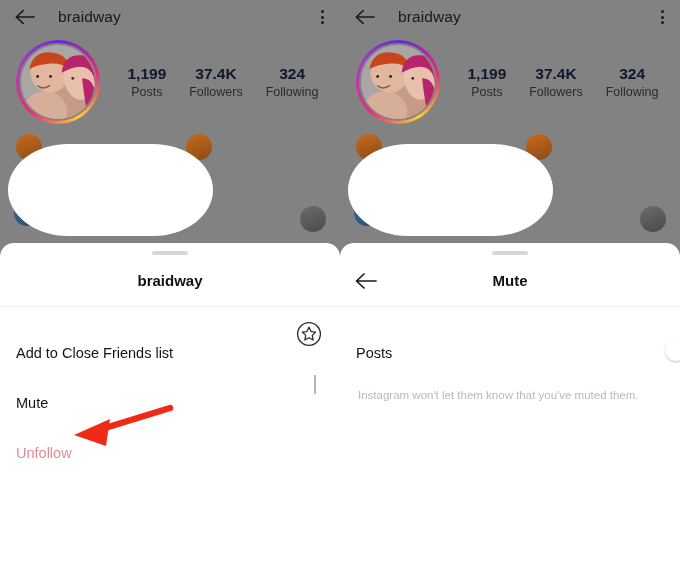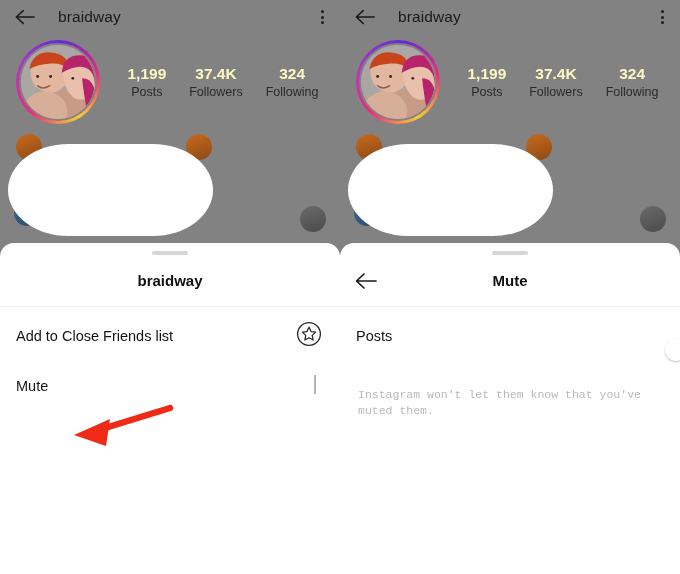--- a/index.html
+++ b/index.html
@@ -41,21 +41,21 @@
   }
   .avatar {
     width:100%; height:100%; border-radius:50%;
     border:2px solid #828282; overflow:hidden; position:relative;
     background:#9a9a9a;
   }
   .avatar svg { width:100%; height:100%; display:block; }
 
   .stats { display:flex; flex:1; justify-content:space-around; padding:0 10px 0 16px; }
   .stat { text-align:center; }
-  .stat .num { font-size:15.5px; font-weight:bold; color:#fef9c3; line-height:1.25; }
+  .stat .num { font-size:15.5px; font-weight:bold; color:#0f172a; line-height:1.25; }
   .stat .lbl { font-size:12.5px; color:#2a2a2a; line-height:1.3; }
 
   
   .highlights { position:relative; height:112px; margin-top:4px; }
   .hl {
     position:absolute; width:26px; height:26px; border-radius:50%;
     overflow:hidden; background:#6d4a2f;
   }
   .hl.a { left:16px; top:6px;  background:linear-gradient(160deg,#c96a1e,#8a4a16); }
   .hl.b { left:186px; top:6px; background:linear-gradient(160deg,#c96a1e,#8a4a16); }
@@ -87,21 +87,21 @@
   }
   .sheet-title { font-size:15px; font-weight:bold; color:#111; }
   .sheet-back {
     position:absolute; left:14px; top:50%; transform:translateY(-50%);
     width:24px; height:20px;
   }
 
   .list { padding-top:4px; }
   .row {
     position:relative; height:50px;
-    display:flex; align-items:center;
+    display:flex; align-items:flex-end;
     padding:0 16px;
   }
   .row .label { font-size:14.5px; color:#141414; }
   .row .trail { position:absolute; right:18px; top:50%; transform:translateY(-50%); }
   .chev { width:12px; height:12px; border-right:2px solid #b6b6b6; border-top:2px solid #b6b6b6;
           transform:translateY(-50%) rotate(45deg); }
   .row .trail.chev-wrap { right:24px; }
   .star-circle { width:26px; height:26px; }
   .row.danger .label { color:#e08b93; }
 
@@ -109,21 +109,21 @@
   .toggle {
     width:52px; height:27px; border-radius:14px; background:#c4c4c4;
     position:relative;
   }
   .toggle .knob {
     position:absolute; left:2.5px; top:2.5px;
     width:22px; height:22px; border-radius:50%;
     background:#ffffff; box-shadow:0 1px 2px rgba(0,0,0,.25);
   }
   .helper {
-    padding:26px 18px 0 18px; font-size:11.5px; color:#b9b9b9; line-height:1.4;font-family:Liberation Mono, monospace;
+    padding:26px 18px 0 18px; font-size:11.5px; color:#b9b9b9; line-height:1.4;
   }
 
   
   .arrow-annot { position:absolute; left:58px; top:402px; width:120px; height:54px; pointer-events:none; }
 </style>
 </head>
 <body>
 
 <div class="screens">
 
@@ -206,20 +206,23 @@
           </span>
         </div>
 
 
         <div class="row">
           <span class="label">Mute</span>
           <span class="trail chev-wrap"><span class="chev"></span></span>
         </div>
 
 
+        <div class="row danger">
+          <span class="label">Unfollow</span>
+        </div>
 
       </div>
     </div>
 
     <svg class="arrow-annot" viewBox="0 0 120 54">
       <path d="M112 6 L34 30" stroke="#ef2b17" stroke-width="6.5" stroke-linecap="round" fill="none"></path>
       <path d="M16 33 L52 17 L48 44 Z" fill="#ef2b17"></path>
     </svg>
   </div>
 

